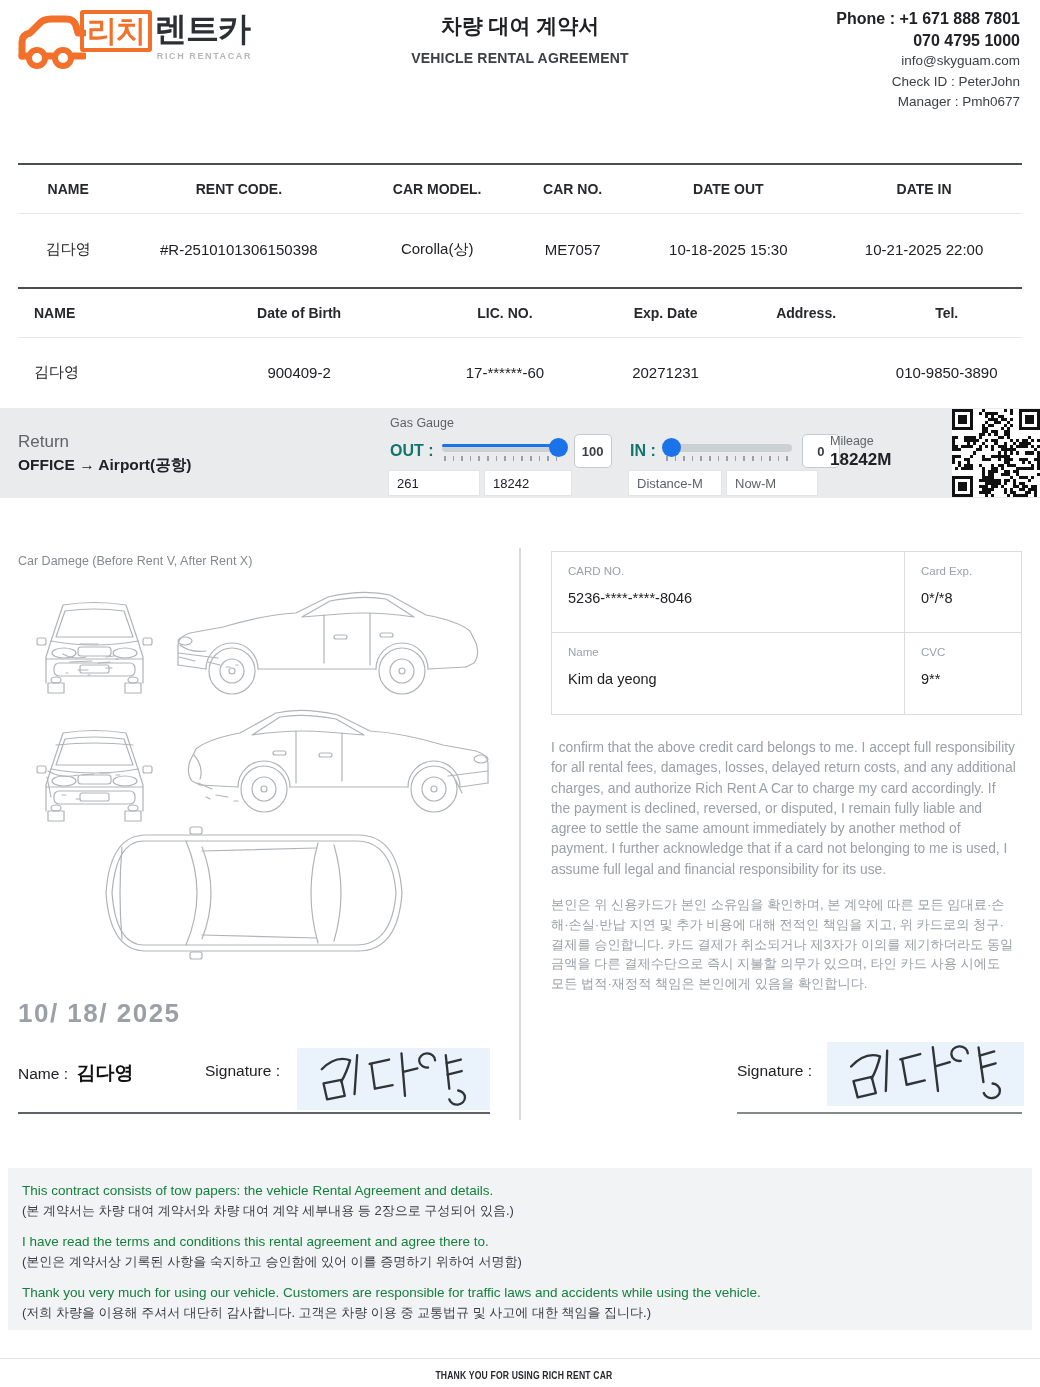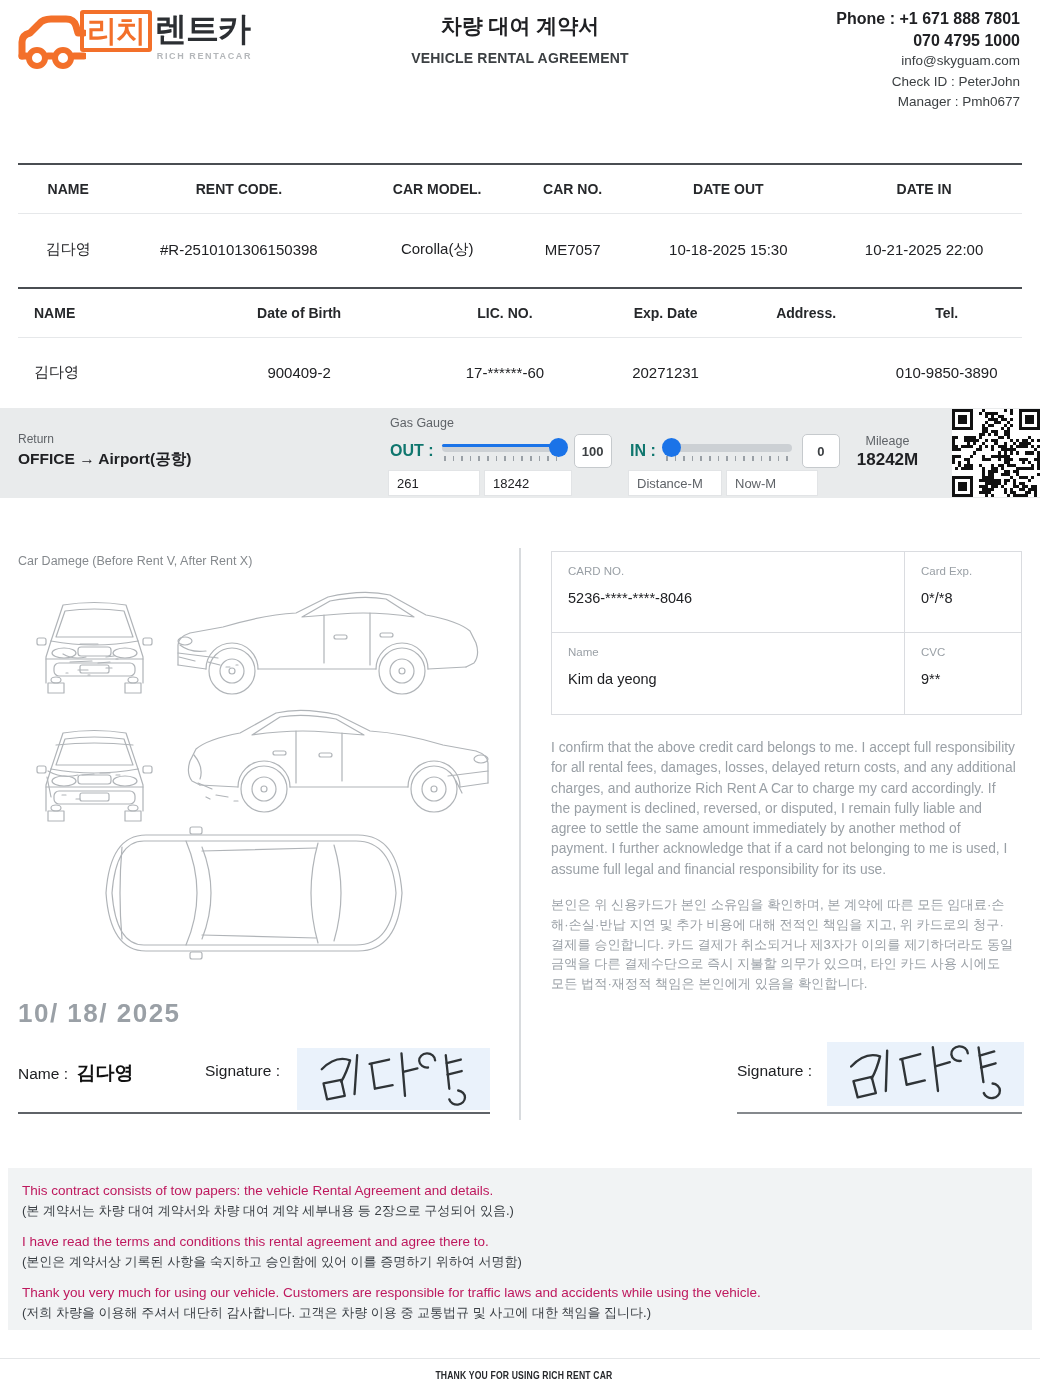--- a/index.html
+++ b/index.html
@@ -29,39 +29,39 @@
   .dtable { position:absolute; left:18px; width:1004px; border-collapse:collapse; table-layout:fixed;}
   .dtable th { border-bottom:1px solid #e6e8ea; font-size:14px; font-weight:bold; color:#26282b; height:49px; }
   .dtable td { font-size:15px; color:#202124; height:73px; vertical-align:middle; text-align:center;}
   #table1 { top:163px; border-top:2px solid #4a4e52; }
   #table2 { top:287px; border-top:2px solid #4a4e52; }
   #table2 td { height:70px; }
   .al { text-align:left !important; padding-left:16px; }
   
   .band { position:absolute; left:0; top:408px; width:1040px; height:90px; background:#e9ebec; }
   .return { position:absolute; left:18px; top:24px; }
-  .return-label { font-size:12px; color:#5f6368; }
+  .return-label { font-size:17px; color:#5f6368; }
   .return-value { margin-top:3px; font-size:15.5px; font-weight:bold; color:#202124; }
   .gas-label { position:absolute; left:390px; top:8px; font-size:12.5px; color:#5f6368; }
   .slider-row { position:absolute; top:26px; display:flex; align-items:center; }
   .slider-row .sl-label { font-size:16px; font-weight:bold; color:#0f766e; margin-right:8px; }
   .slider { position:relative; height:30px; }
   .track { position:absolute; top:8px; left:0; right:0; height:8px; background:#ccd0d4; border-radius:4px; cursor:pointer;}
   .fill  { position:absolute; top:0; left:0; right:0; height:3px; background:#1a73e8; border-radius:2px; }
   .handle{ position:absolute; top:2px; width:19px; height:19px; background:#1a73e8; border-radius:50%; cursor:grab;}
   .ticks { position:absolute; top:20px; left:2px; right:2px; height:5px;
            background:repeating-linear-gradient(to right,#9aa0a6 0 1.5px,transparent 1.5px 8.6px);}
   .valbox{ width:38px; height:34px; margin-left:10px; background:#fff; border:1px solid #c6cacd; border-radius:5px;
            display:flex; align-items:center; justify-content:center; font-size:13px; font-weight:bold; color:#3c4043;}
   .band input { height:26px; background:#fff; border:1px solid #e2e4e6; font-size:13px; color:#202124; padding:0 8px;
                 font-family:"Liberation Sans","DejaVu Sans",sans-serif;}
   .band input::placeholder { color:#5f6368; }
   .out-inputs { position:absolute; left:388px; top:62px; display:flex; gap:4px; }
   .in-inputs  { position:absolute; left:628px; top:62px; display:flex; gap:4px; }
-  .mileage { position:absolute; left:830px; top:26px; width:115px; text-align:center; }
+  .mileage { position:absolute; left:830px; top:26px; width:115px; text-align:left; }
   .mileage-label { font-size:12.5px; color:#5f6368; }
   .mileage-value { margin-top:2px; font-size:17px; font-weight:bold; color:#202124; }
   #qr { position:absolute; left:952px; top:1px; background:#fff; }
   
   .vdivider { position:absolute; left:519px; top:548px; width:2px; height:572px; background:#d8dbde; }
   .left-panel  { position:absolute; left:18px;  top:548px; width:484px; height:570px; }
   .right-panel { position:absolute; left:551px; top:548px; width:471px; height:570px; }
   .damage-label { position:absolute; left:0; top:6px; font-size:12.5px; color:#85898d; }
   .car-svg { position:absolute; left:0; top:35px; }
   .date-line { position:absolute; left:0; top:450px; width:472px; text-align:left;
@@ -87,21 +87,21 @@
   .ct-value { margin-top:13px; font-size:14.5px; color:#202124; }
   .confirm-en { margin-top:23px; width:465px; font-size:13.8px; line-height:20.3px; color:#9aa0a6; }
   .confirm-kr { margin-top:15px; width:465px; font-size:13.2px; line-height:19.8px; color:#9aa0a6; }
   .sig-right-row { position:absolute; left:0; top:500px; width:471px; height:70px;}
   .sig-label-right { position:absolute; left:186px; top:14px; }
   .sigbox-right { left:276px; top:-6px; width:197px; height:64px; }
   .underline-right { position:absolute; left:186px; top:564px; width:285px; height:2px; background:#85898d; }
   
   .notes { position:absolute; left:8px; top:1168px; width:1024px; height:162px; background:#f1f3f4; padding:13px 14px; }
   .note-pair { margin-bottom:11px; }
-  .note-en { font-size:13.5px; color:#be185d; line-height:20px; }
+  .note-en { font-size:13.5px; color:#15803d; line-height:20px; }
   .note-kr { font-size:13px;   color:#3a3f44; line-height:20px; }
   
   .bottom-divider { position:absolute; left:0; top:1358px; width:1040px; height:1px; background:#e4e6e8; }
   .thanks { position:absolute; left:0; top:1365px; width:1040px; text-align:center;padding-left:7px; }
   .thanks span { display:inline-block; font-size:10.5px; font-weight:bold; color:#26282b;
                  transform:scale(.82,1.05); letter-spacing:.2px;}
   svg.lineart path, svg.lineart circle, svg.lineart rect, svg.lineart ellipse, svg.lineart line
    { fill:none; stroke:#b0b4b8; stroke-width:1.2; stroke-linecap:round; stroke-linejoin:round; }
   svg.lineart .dmg { stroke:#e5372f; }
   svg.sig path { fill:none; stroke:#2f3437; stroke-width:2.6; stroke-linecap:round; stroke-linejoin:round; }

